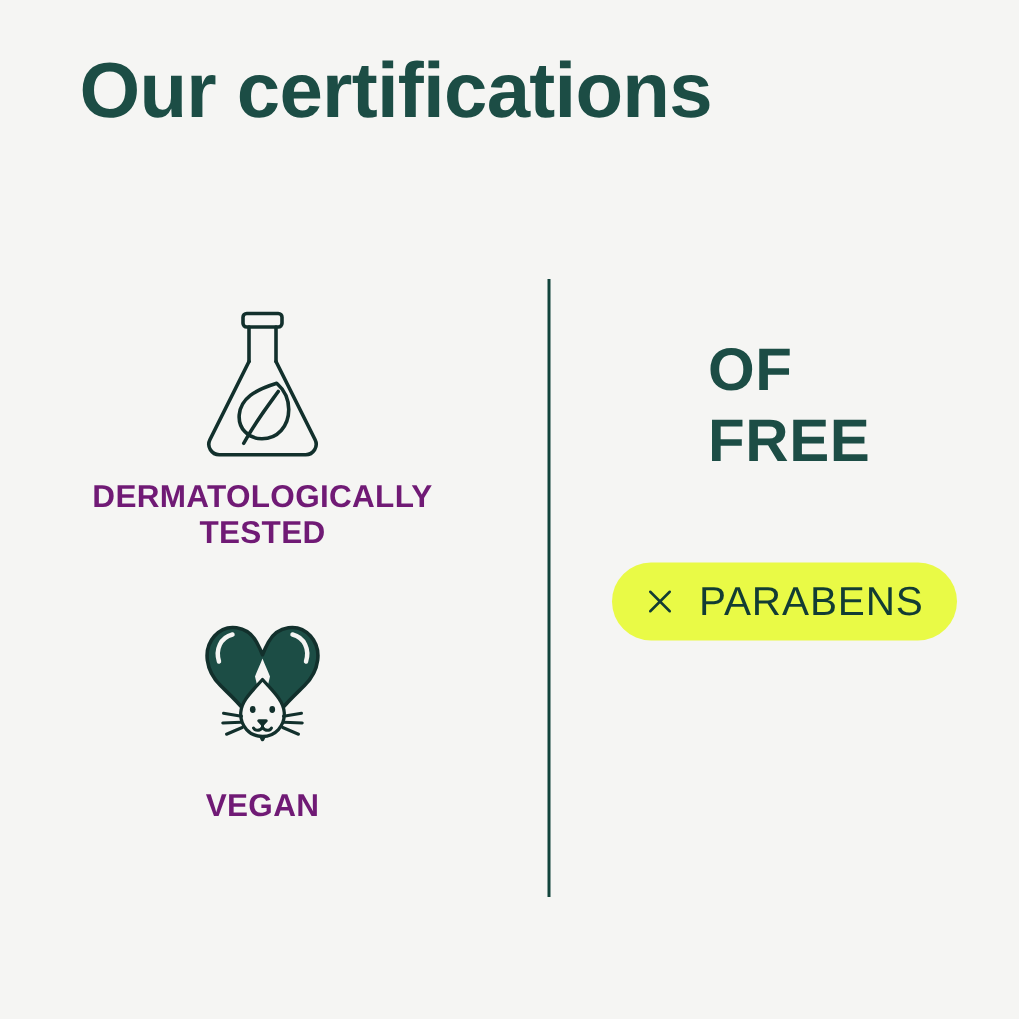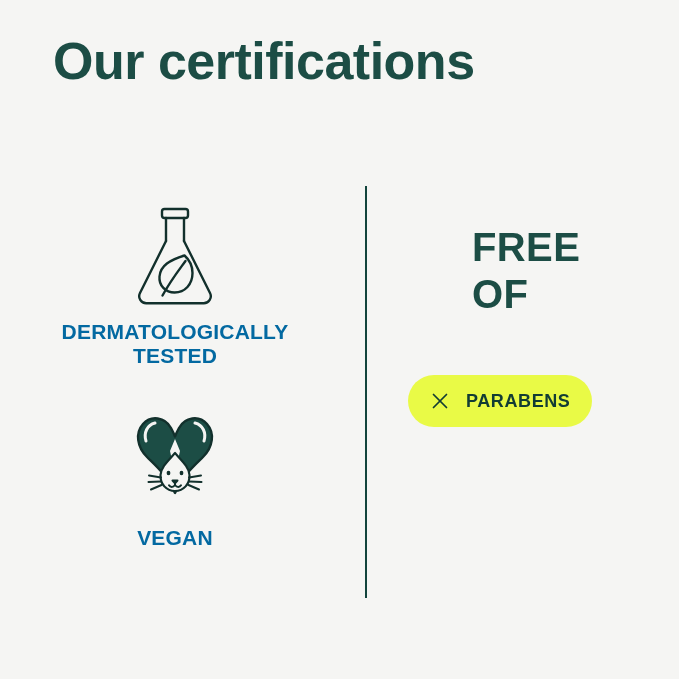--- a/index.html
+++ b/index.html
@@ -74,21 +74,21 @@
     display: block;
     margin: 0 auto;
   }
 
   .cert-label {
     margin-top: 10px;
     font-size: 21px;
     font-weight: 700;
     letter-spacing: 0.2px;
     line-height: 1.12;
-    color: #0369a1;
+    color: #701a75;
     text-transform: uppercase;
   }
   .cert-label.derm-label {
     margin-top: 8px;
     padding: 0 20px;
   }
   .cert-label.vegan-label {
     margin-top: 23px;
   }
 
@@ -136,22 +136,22 @@
 
   .pill-x {
     flex: 0 0 auto;
     width: 20px;
     height: 20px;
     margin-right: 16px;
     display: block;
   }
 
   .pill-label {
-    font-size: 18px;
-    font-weight: 700;
+    font-size: 27px;
+    font-weight: 400;
     letter-spacing: 0.6px;
     color: #123c34;
     text-transform: uppercase;
     white-space: nowrap;
   }
 </style>
 </head>
 <body>
 
 <div class="page">
@@ -220,22 +220,22 @@
           </g>
         </svg>
         <div class="cert-label vegan-label">VEGAN</div>
       </div>
 
     </div>
 
     <div class="col-right">
 
       <div class="free-of">
+        <span class="fo-line">OF</span>
         <span class="fo-line">FREE</span>
-        <span class="fo-line">OF</span>
       </div>
 
       <div class="pill-list">
 
         <div class="pill">
           <svg class="pill-x" viewBox="0 0 20 20">
             <g stroke="#123c34" stroke-width="1.7" stroke-linecap="round">
               <line x1="3.5" y1="3.5" x2="16.5" y2="16.5"></line>
               <line x1="16.5" y1="3.5" x2="3.5" y2="16.5"></line>
             </g>

